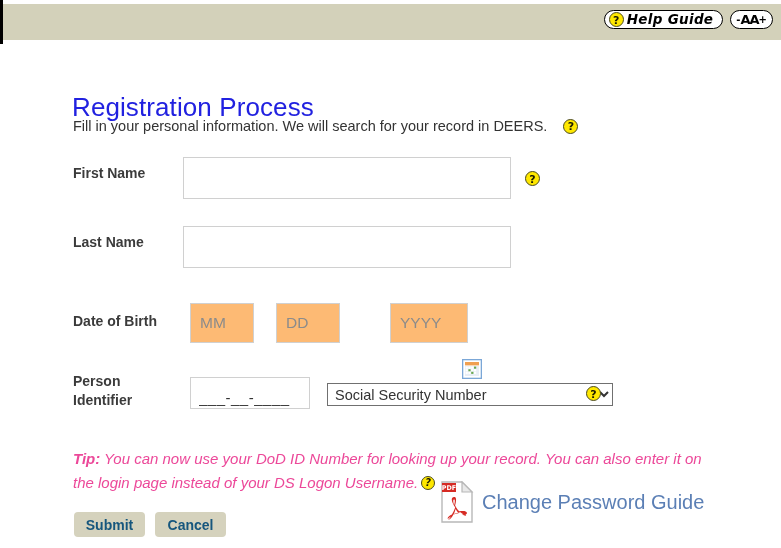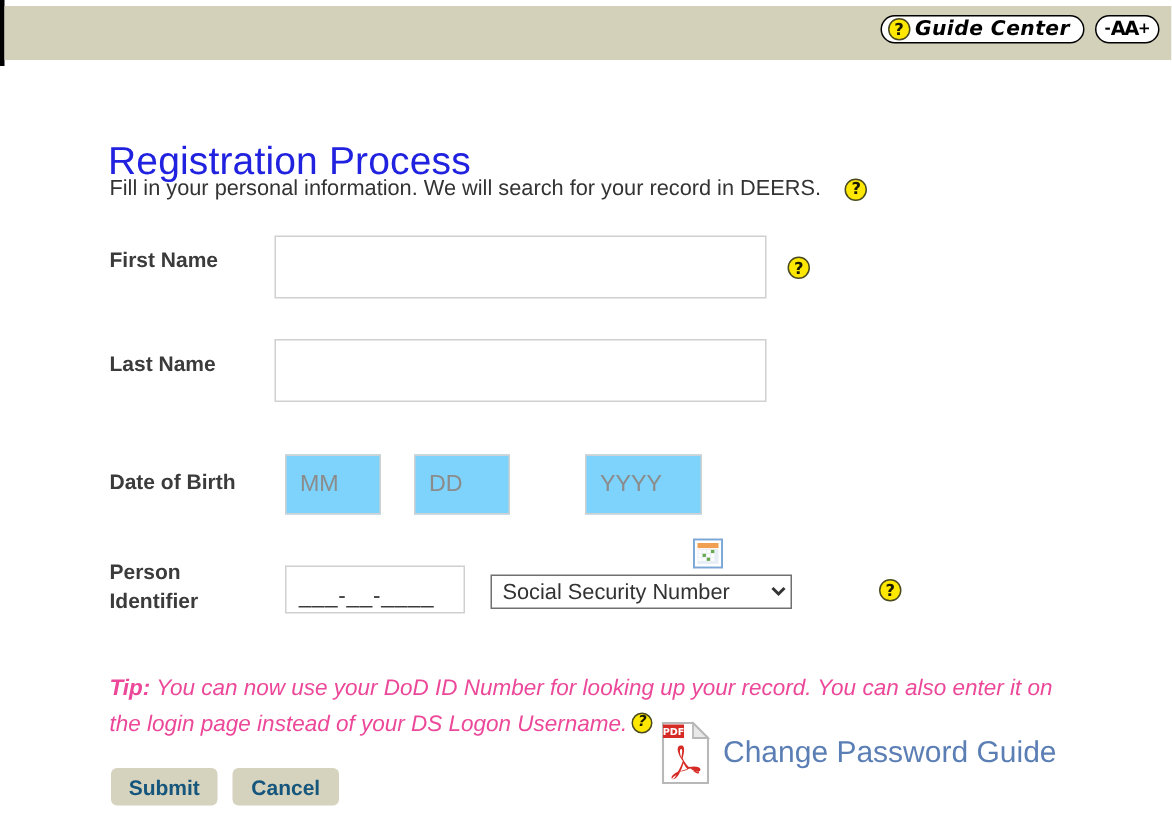--- a/index.html
+++ b/index.html
@@ -162,21 +162,21 @@
   .txt-input::placeholder { color: #8a8a8a; opacity: 1; }
 
   .row-fn-input   { left: 183px; top: 113px; width: 328px; height: 42px; }
   .row-ln-input   { left: 183px; top: 182px; width: 328px; height: 42px; }
 
   .dob-input {
     position: absolute;
     top: 259px;
     height: 40px;
     border: 1px solid #d0d0d0;
-    background: #7dd3fc;
+    background: #fdba74;
     box-sizing: border-box;
     font-family: "Liberation Sans", sans-serif;
     font-size: 15.5px;
     color: #555555;
     padding: 2px 9px;
     outline: none;
   }
   .dob-input::placeholder { color: #8b8b8b; opacity: 1; }
   .dob-mm { left: 190px; width: 64px; }
   .dob-dd { left: 276px; width: 64px; }
@@ -199,21 +199,21 @@
     font-family: "Liberation Sans", sans-serif;
     font-size: 15px;
     color: #333333;
     letter-spacing: 0.5px;
     padding: 10px 8px 1px 8px;
     outline: none;
   }
   .pid-select {
     position: absolute;
     left: 327px; top: 339px;
-    width: 201px; height: 23px;
+    width: 286px; height: 23px;
     box-sizing: border-box;
     border: 1px solid #707070;
     background: #ffffff;
     font-family: "Liberation Sans", sans-serif;
     font-size: 14.5px;
     color: #333333;
     padding: 1px 3px;
     outline: none;
     cursor: pointer;
   }
@@ -269,21 +269,21 @@
 </head>
 <body>
 
 <div class="left-edge"></div>
 
 <div class="header-band">
   <div class="header-tools">
 
     <div class="help-center-btn">
       <span class="qmark"></span>
-      <span class="help-center-label">Guide Center</span>
+      <span class="help-center-label">Help Guide</span>
     </div>
 
     <div class="textsize-btn">
       <span class="ts ts-small">-</span>
       <span class="ts ts-aa">AA</span>
       <span class="ts ts-small">+</span>
     </div>
 
   </div>
 </div>

